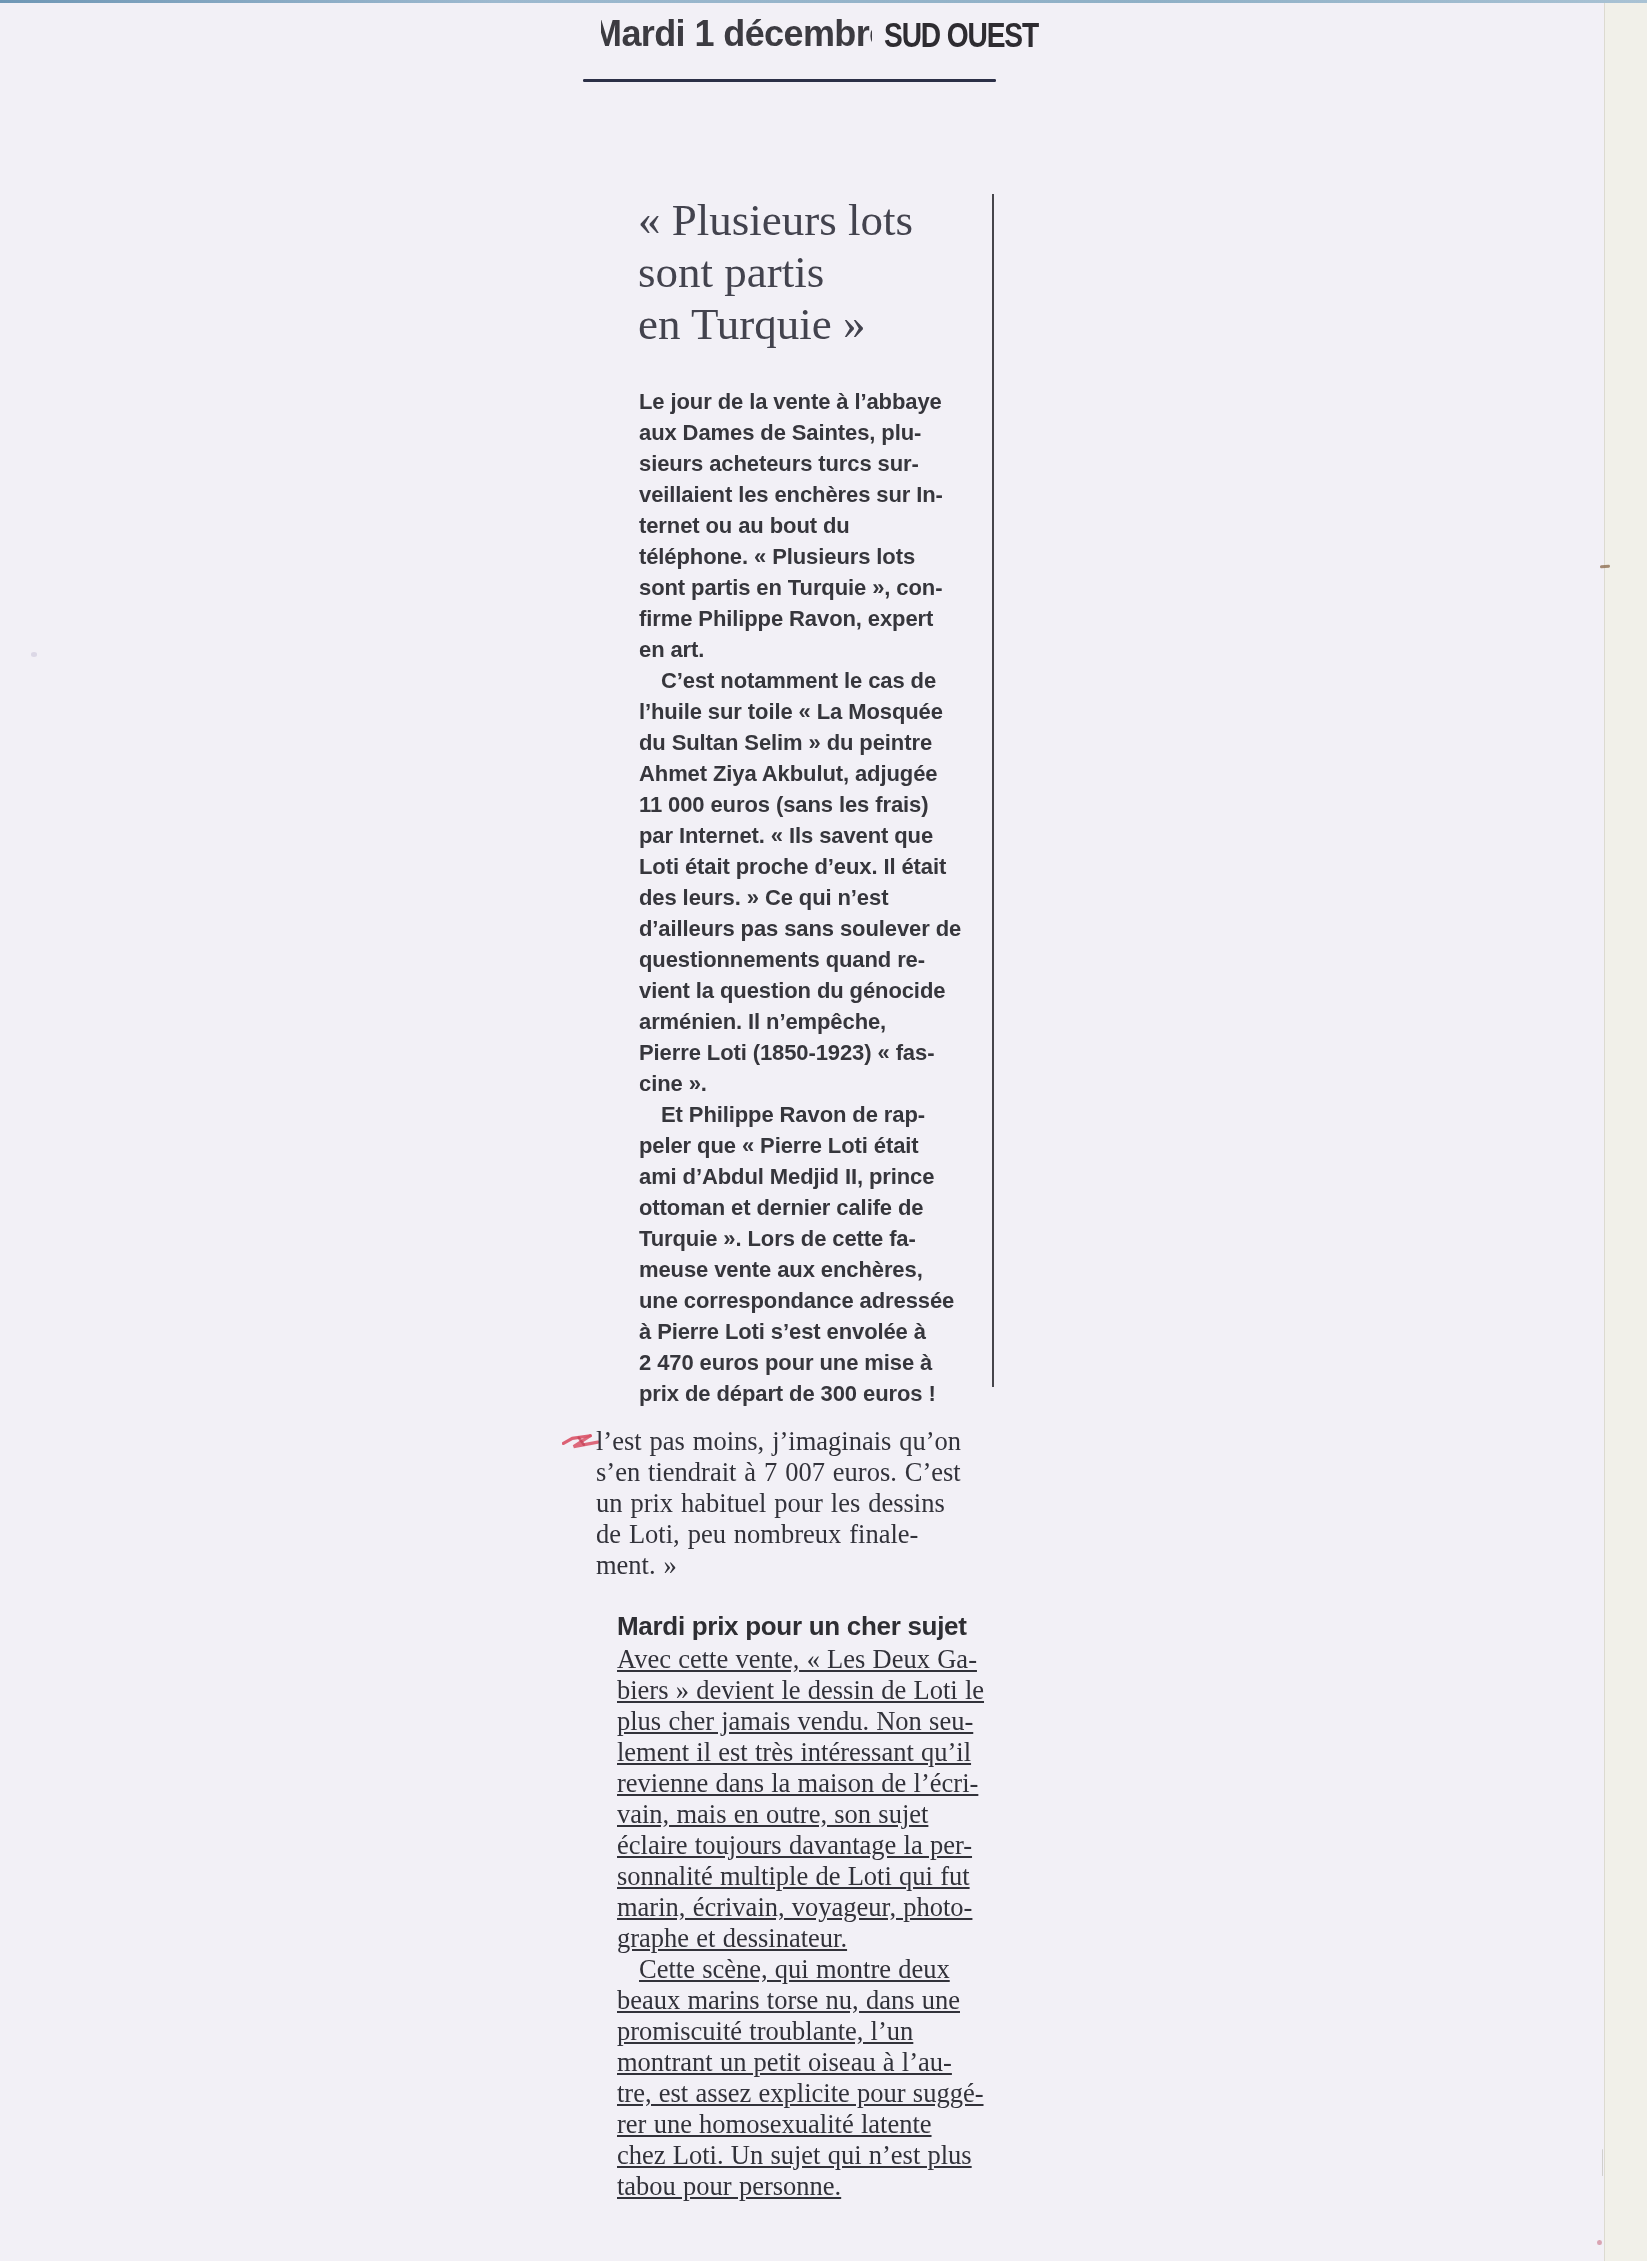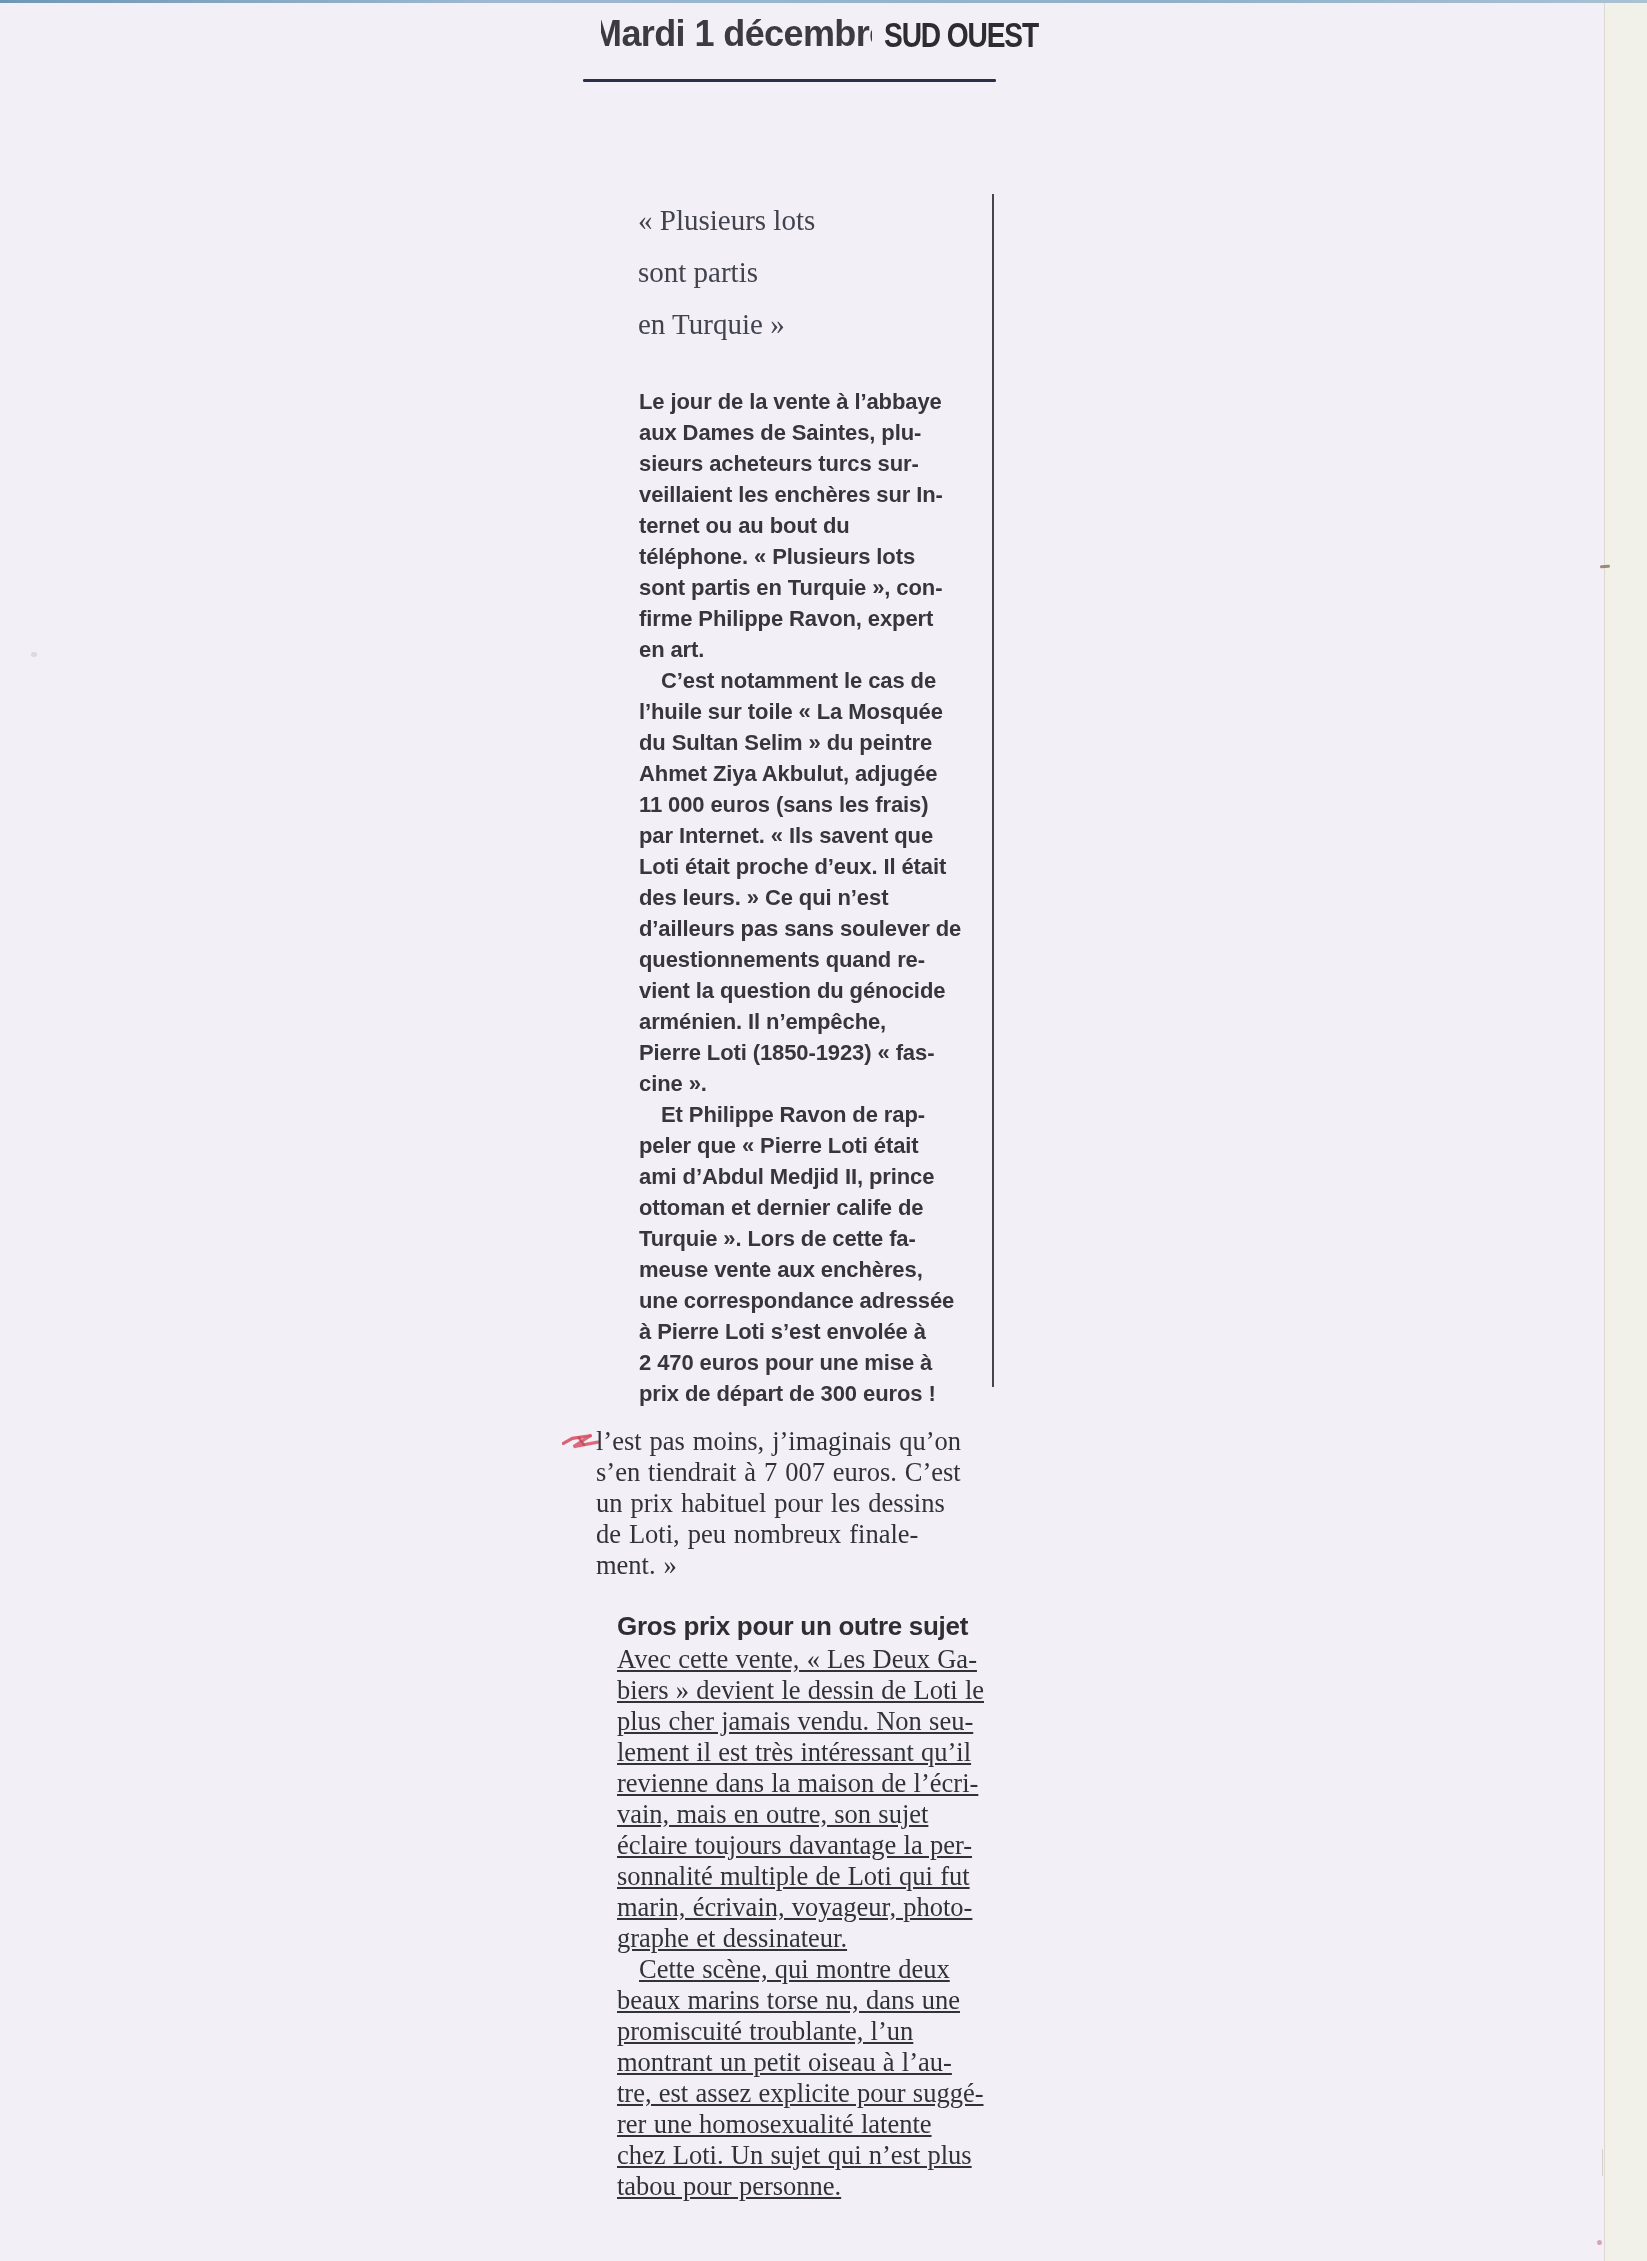--- a/index.html
+++ b/index.html
@@ -45,21 +45,21 @@
     background:#2c3047;border-radius:1.3px;
   }
   
   .box-rule{
     position:absolute;left:992px;top:194px;width:1.9px;height:1193px;
     background:#46454b;
   }
   .box-title{
     position:absolute;left:638px;top:194px;width:362px;
     font-family:"Liberation Serif", serif;
-    font-size:29px;line-height:52px;color:#43434e;
+    font-size:45px;line-height:52px;color:#43434e;
     white-space:pre;
   }
   .box-body{
     position:absolute;left:639px;top:386px;width:362px;
     font-size:22px;line-height:31px;font-weight:bold;
     letter-spacing:-0.1px;color:#36363c;
   }
   .box-body p{margin:0;white-space:pre;}
   .box-body p.indent{text-indent:22px;}
   
@@ -164,21 +164,21 @@
     <path d="M44 9 L18 26 L56 19" fill="none" stroke="#d95166" stroke-width="5" stroke-linecap="round" opacity="0.85"></path>
     <path d="M26 12 L34 23" fill="none" stroke="#c64257" stroke-width="4" stroke-linecap="round" opacity="0.8"></path>
   </svg>
 
   <div class="frag">l’est pas moins, j’imaginais qu’on
 s’en tiendrait à 7 007 euros. C’est
 un prix habituel pour les dessins
 de Loti, peu nombreux finale-
 ment. »</div>
 
-  <div class="section-heading">Gros prix pour un outre sujet</div>
+  <div class="section-heading">Mardi prix pour un cher sujet</div>
   <div class="section-body">
     <p>Avec cette vente, « Les Deux Ga-
 biers » devient le dessin de Loti le
 plus cher jamais vendu. Non seu-
 lement il est très intéressant qu’il
 revienne dans la maison de l’écri-
 vain, mais en outre, son sujet
 éclaire toujours davantage la per-
 sonnalité multiple de Loti qui fut
 marin, écrivain, voyageur, photo-

